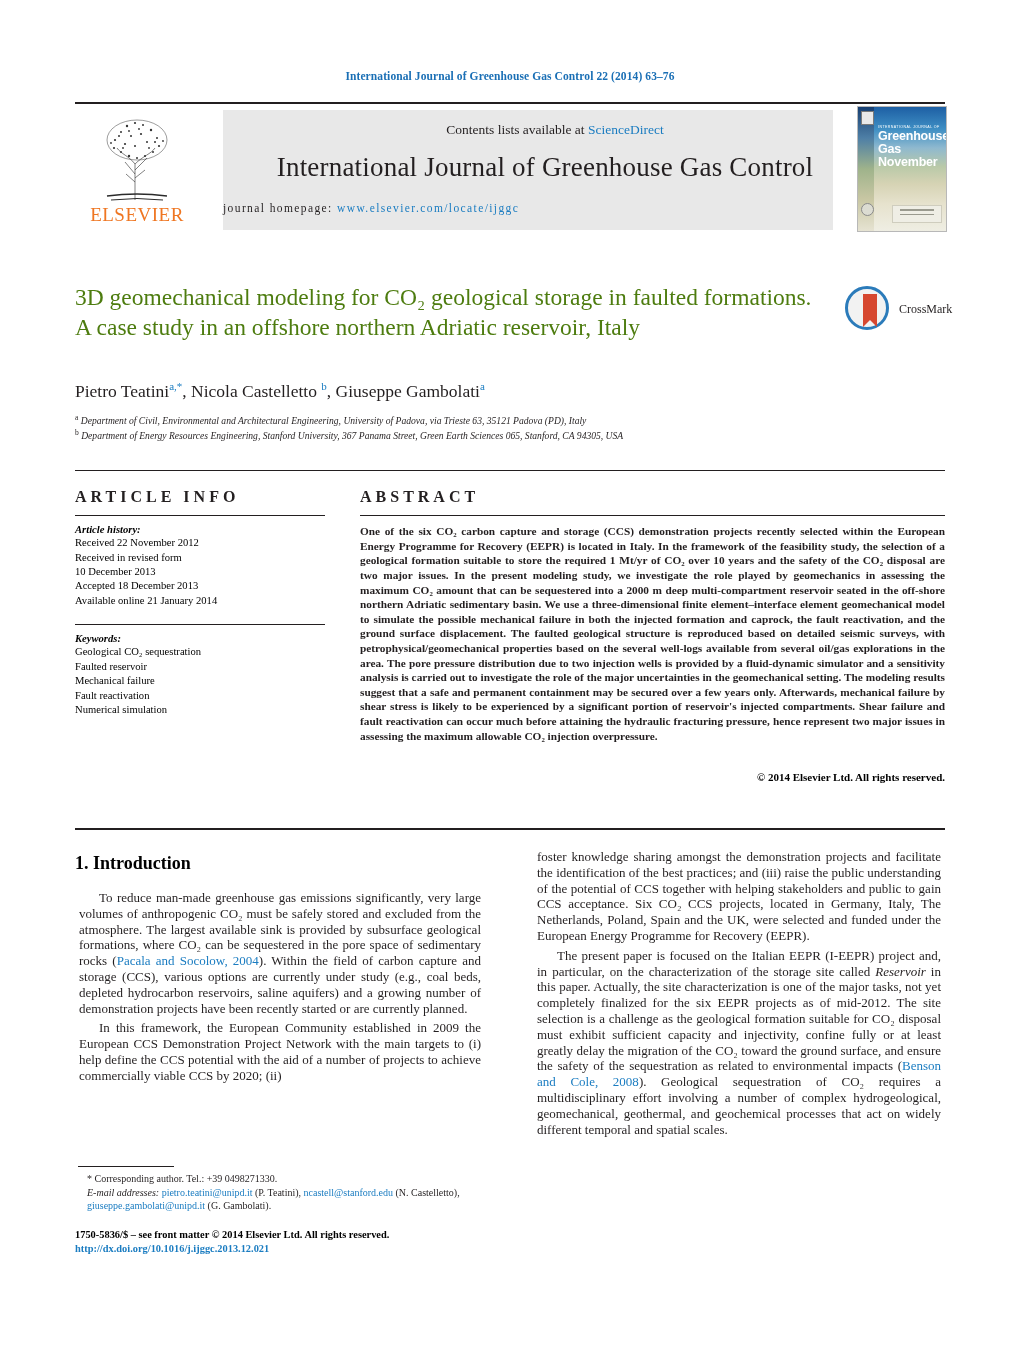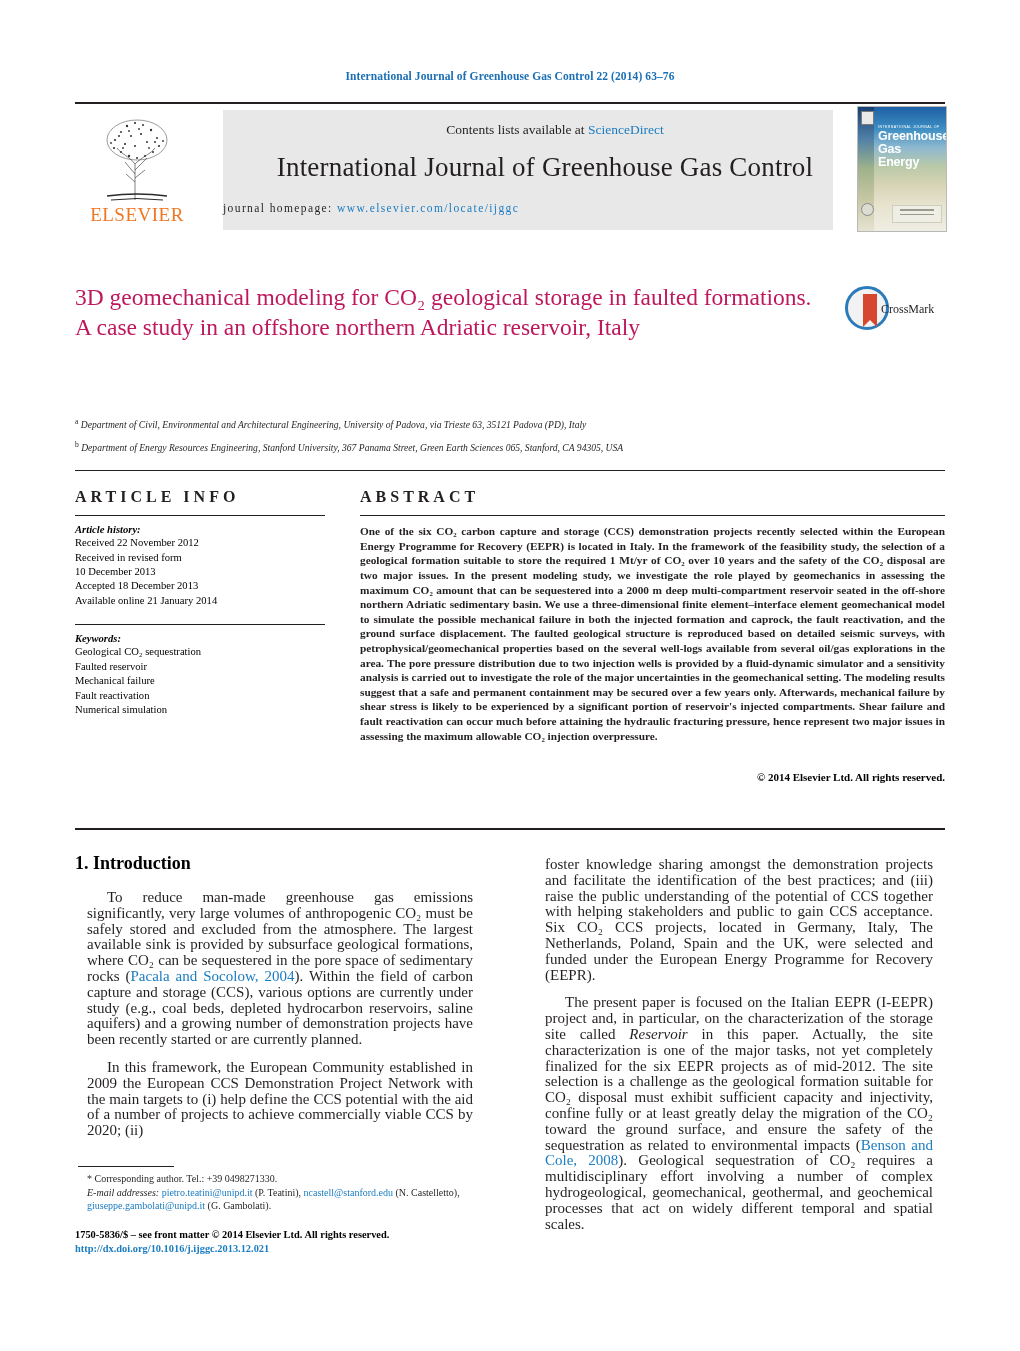--- a/index.html
+++ b/index.html
@@ -178,21 +178,21 @@
 
   
   .title-block {
     position: absolute;
     left: 75px; top: 282px;
     width: 745px;
   }
   .paper-title {
     font-size: 23.5px;
     line-height: 30px;
-    color: #be185d;
+    color: #4d7c0f;
     font-family: "Liberation Serif", serif;
     margin: 0;
     font-weight: normal;
   }
   .crossmark {
     position: absolute;
     left: 845px; top: 286px;
     width: 110px;
     height: 46px;
   }
@@ -214,42 +214,42 @@
   .cm-ribbon:after {
     content: "";
     position: absolute;
     left: 0; top: 26px;
     border-left: 7px solid #d6472f;
     border-right: 7px solid #d6472f;
     border-bottom: 7px solid transparent;
   }
   .cm-label {
     position: absolute;
-    left: 36px; top: 16px;
+    left: 54px; top: 16px;
     font-size: 12px;
     color: #231f20;
     font-family: "Liberation Serif", serif;
   }
 
   .authors {
     position: absolute;
     left: 75px; top: 380px;
     width: 800px;
     font-size: 17.5px;
     color: #231f20;
   }
   .authors sup { font-size: 11px; }
   .authors .aff-mark { color: #1a7cc1; }
   .affiliations {
     position: absolute;
     left: 75px; top: 412px;
     width: 830px;
     font-size: 9.6px;
     font-style: italic;
-    line-height: 20px;
+    line-height: 12px;
     color: #231f20;
   }
   .affiliations sup {
     font-style: normal;
     font-size: 7.5px;
   }
 
   
   .section-rule {
     position: absolute;
@@ -320,24 +320,24 @@
     position: absolute;
     left: 533px; top: 845px;
     width: 412px;
   }
   .sec-title {
     font-size: 18px;
     font-weight: bold;
     margin: 8px 0 16px 0;
   }
   .para {
-    font-size: 15px;
+    font-size: 13px;
     line-height: 15.8px;
     text-align: justify;
-    margin: 12px;
+    margin: 4px;
     text-indent: 20px;
     color: #231f20;
   }
   .para.cont { text-indent: 0; }
   .cite { color: #1a7cc1; }
   .ital { font-style: italic; }
 
   
   .foot-rule {
     position: absolute;
@@ -435,40 +435,43 @@
       </div>
     </div>
 
     <div class="cover">
       <div class="cover-leftbar"></div>
       <div class="cover-mark"></div>
       <div class="cover-mark2"></div>
       <div class="cover-supertitle">INTERNATIONAL JOURNAL OF</div>
       <div class="cover-title">
         <span>Greenhouse</span><br>
-        <span>Gas Energy</span>
+        <span>Gas November</span>
       </div>
       <div class="cover-footer">
           <i></i>
           <i></i>
         </div>
     </div>
   </div>
 
   <div class="title-block">
     <h1 class="paper-title">3D geomechanical modeling for CO₂ geological storage in faulted formations. A case study in an offshore northern Adriatic reservoir, Italy</h1>
   </div>
 
   <div class="crossmark">
     <div class="cm-badge">
       <div class="cm-ribbon"></div>
     </div>
     <div class="cm-label">CrossMark</div>
   </div>
 
+  <div class="authors">
+    <span><span>Pietro Teatini</span><sup class="aff-mark">a,*</sup></span><span>, </span><span><span>Nicola Castelletto</span> <sup class="aff-mark">b</sup></span><span>, </span><span><span>Giuseppe Gambolati</span><sup class="aff-mark">a</sup></span>
+  </div>
 
   <div class="affiliations">
     <div><sup>a</sup> <span>Department of Civil, Environmental and Architectural Engineering, University of Padova, via Trieste 63, 35121 Padova (PD), Italy</span></div>
     <div><sup>b</sup> <span>Department of Energy Resources Engineering, Stanford University, 367 Panama Street, Green Earth Sciences 065, Stanford, CA 94305, USA</span></div>
   </div>
 
   <div class="section-rule rule-top-info"></div>
 
   <div class="info-col">
     <div class="col-head">ARTICLE INFO</div>

